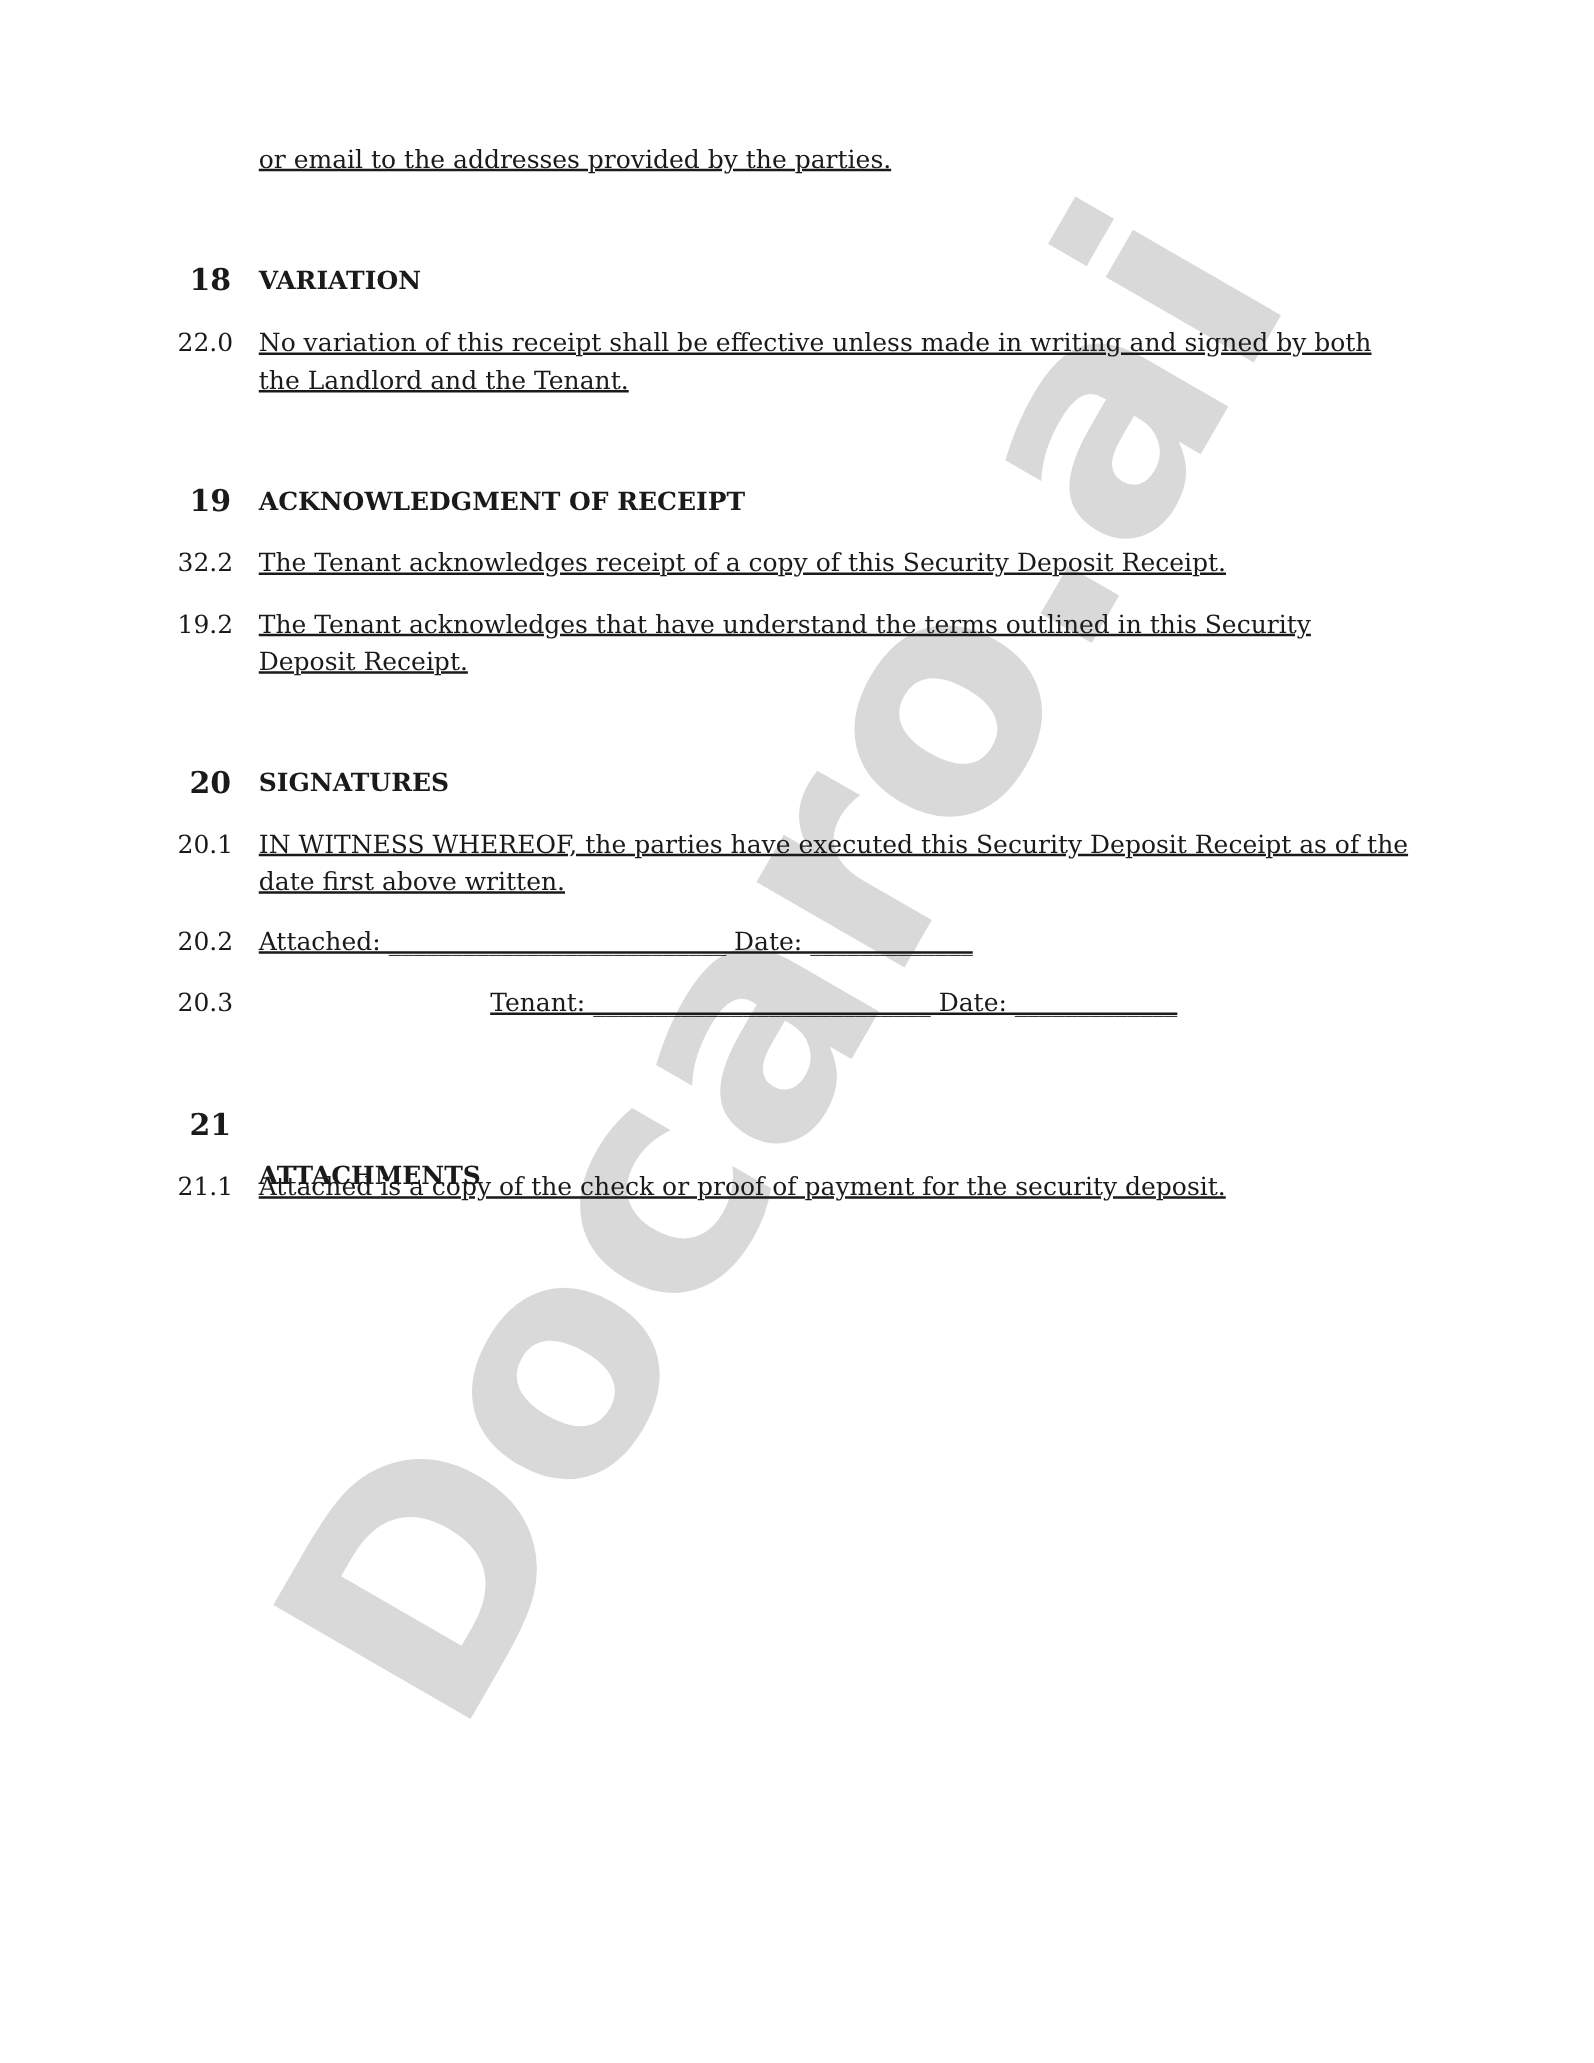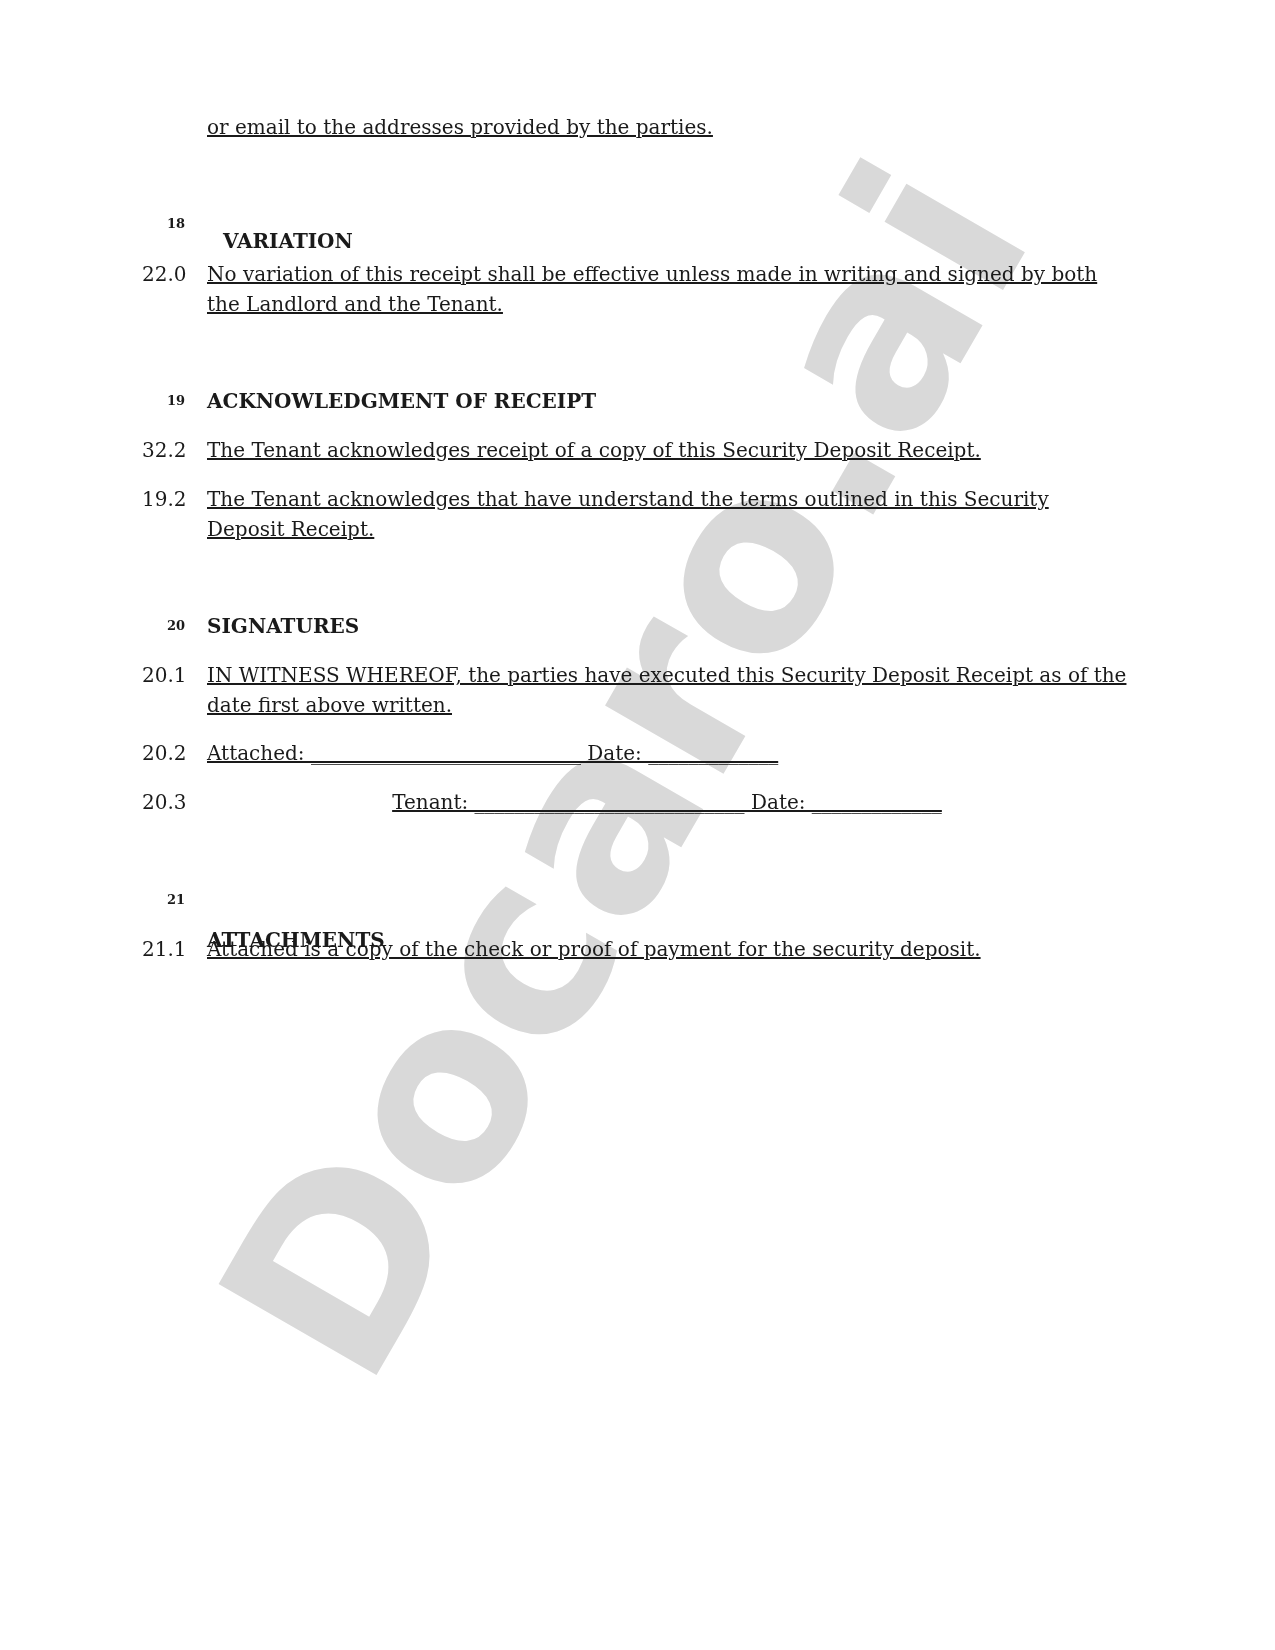--- a/index.html
+++ b/index.html
@@ -33,21 +33,21 @@
       fill: #d9d9d9;
     }
     .content {
       position: absolute;
       left: 0; top: 0;
       width: 1275px;
       z-index: 1;
     }
     .num {
       position: absolute;
-      font-size: 13px;
+      font-size: 24px;
       line-height: 30px;
       white-space: nowrap;
     }
     .num.sec {
       font-weight: bold;
       text-align: right;
       width: 50px;
     }
     .heading {
       position: absolute;
@@ -81,21 +81,21 @@
     <svg width="1275" height="1650" viewBox="0 0 1275 1650" xmlns="http://www.w3.org/2000/svg">
       <text x="0" y="0" font-size="250" transform="translate(365,1395) rotate(-60)">Docaro.ai</text>
     </svg>
   </div>
 
   <div class="content">
 
     <div class="body-text" style="top:112px;">or email to the addresses provided by the parties.</div>
 
     <div class="num sec" style="left:135px; top:209px;">18</div>
-    <div class="heading" style="top:226px;margin-left:16px;">VARIATION</div>
+    <div class="heading" style="top:209px;">VARIATION</div>
 
     <div class="sub-num" style="top:259px;">22.0</div>
     <div class="body-text" style="top:259px;">No variation of this receipt shall be effective unless made in writing and signed by both the Landlord and the Tenant.</div>
 
     <div class="num sec" style="left:135px; top:386px;">19</div>
     <div class="heading" style="top:386px;">ACKNOWLEDGMENT OF RECEIPT</div>
 
     <div class="sub-num" style="top:435px;">32.2</div>
     <div class="body-text" style="top:435px;">The Tenant acknowledges receipt of a copy of this Security Deposit Receipt.</div>
 

